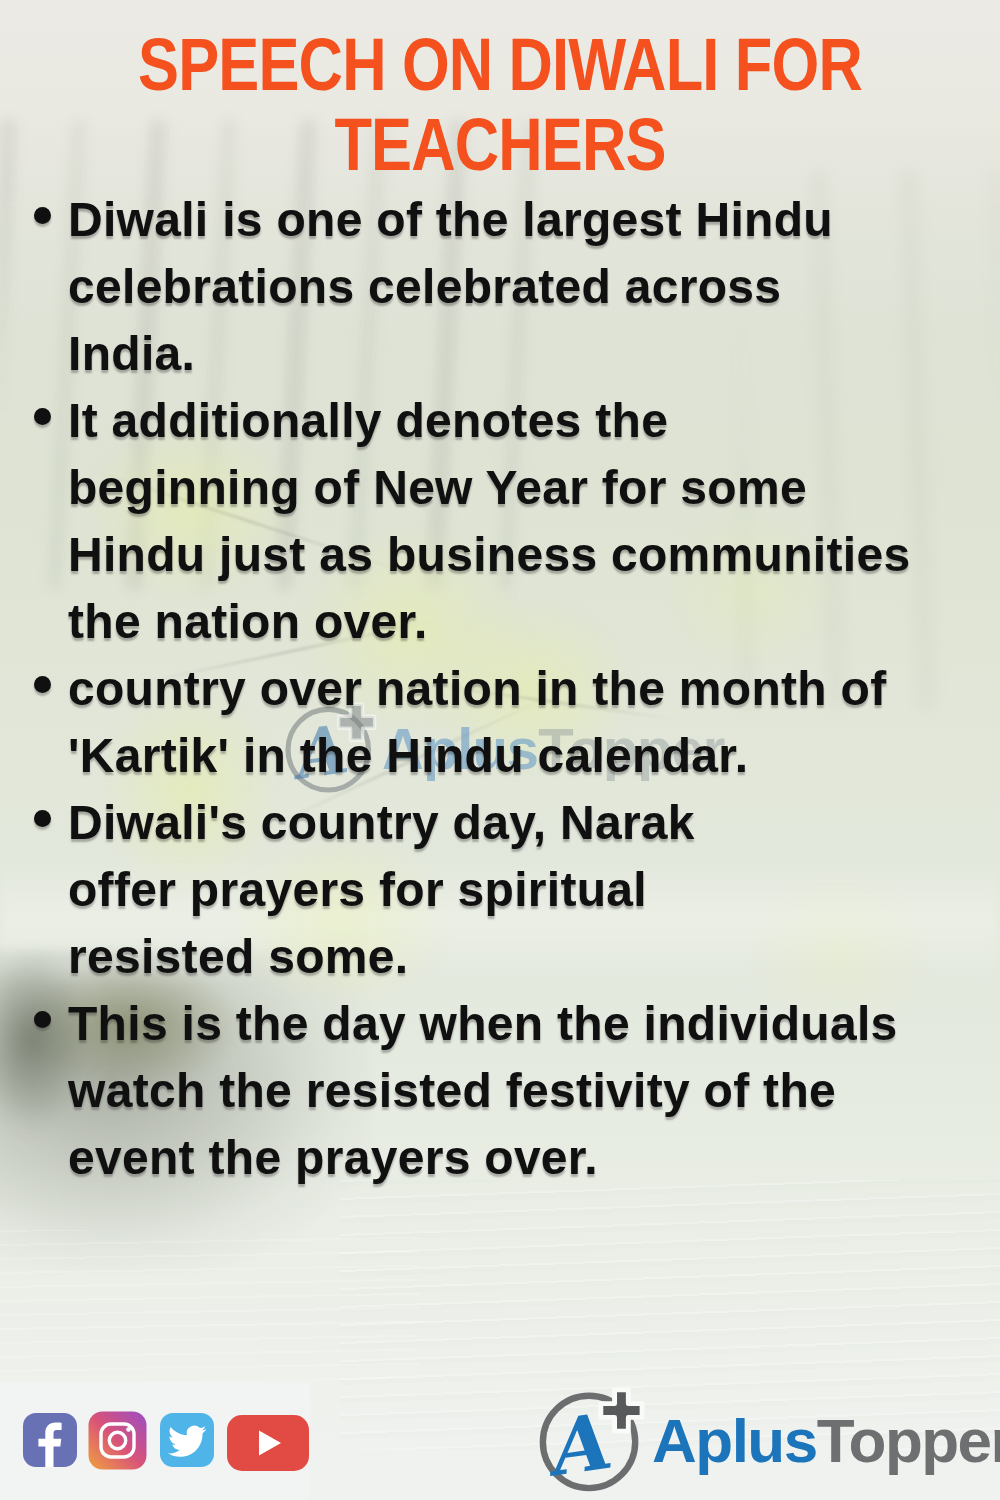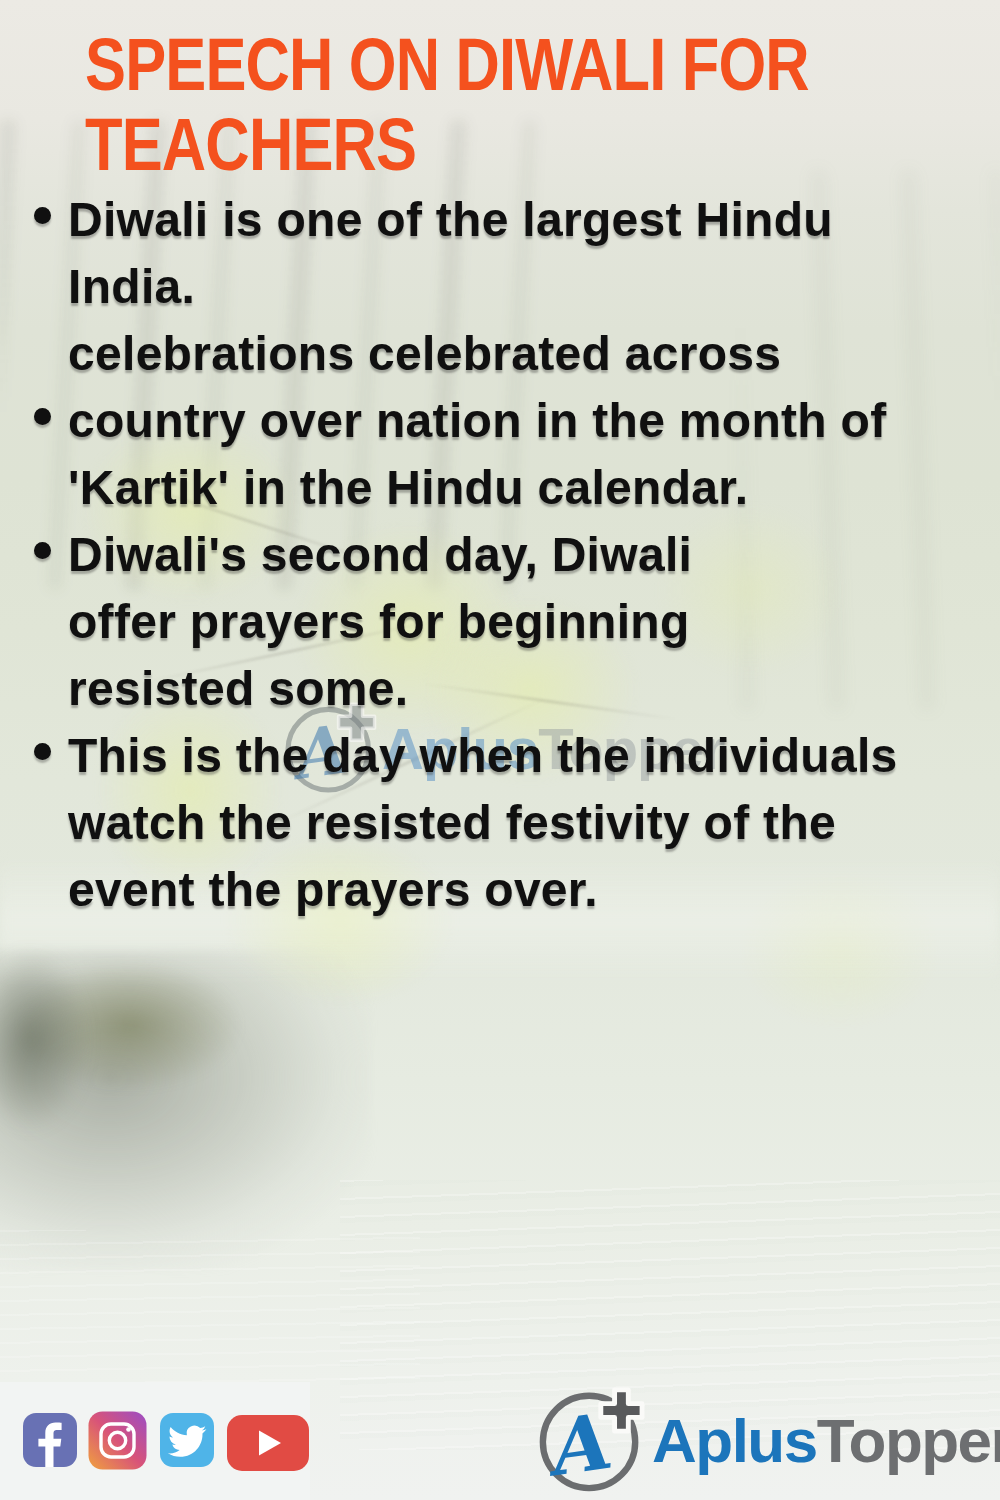--- a/index.html
+++ b/index.html
@@ -45,21 +45,21 @@
   .mist{position:absolute;left:0;top:855px;width:1000px;height:130px;filter:blur(6px);
      background:linear-gradient(180deg,rgba(255,255,255,0),rgba(250,252,248,.35),rgba(255,255,255,0));}
 
   
   .watermark{position:absolute;left:282px;top:699px;display:flex;align-items:center;z-index:2;}
   .wm-text{font-size:58px;font-weight:700;letter-spacing:-1px;margin-left:4px;}
   .wm-blue{color:rgba(80,140,195,.50);}
   .wm-gray{color:rgba(140,148,152,.42);}
 
   
-  .title{position:absolute;top:4px;left:0;right:0;z-index:3;color:#F4511E;font-weight:700;}
+  .title{position:absolute;top:4px;left:0;right:0;text-align:center;z-index:3;color:#F4511E;font-weight:700;}
   .tline{display:block;font-size:74px;line-height:80px;letter-spacing:-1px;transform:scaleX(.83);white-space:nowrap;}
 
   
   .bullets{position:absolute;top:186px;left:0;right:0;margin:0;padding:0;z-index:3;
      font-size:48px;line-height:67px;font-weight:700;color:#101010;letter-spacing:.3px;
      text-shadow:0 3px 2px rgba(40,40,40,.33);}
   .bullet{position:relative;list-style:none;margin:0;padding:0;}
   .bullet::before{content:'';position:absolute;left:34px;top:21px;width:17px;height:17px;border-radius:50%;
      background:#101010;box-shadow:0 3px 2px rgba(40,40,40,.3);}
   .bline{padding-left:68px;white-space:nowrap;}
@@ -116,30 +116,36 @@
   </div>
 
   <h1 class="title" id="title">
       <span class="tline">SPEECH ON DIWALI FOR</span>
       <span class="tline">TEACHERS</span>
     </h1>
 
   <ul class="bullets" id="bullet-list">
       <li class="bullet">
         <div class="bline">Diwali is one of the largest Hindu</div>
+        <div class="bline">celebrations celebrated across</div>
         <div class="bline">India.</div>
-        <div class="bline">celebrations celebrated across</div>
+      </li>
+      <li class="bullet">
+        <div class="bline">It additionally denotes the</div>
+        <div class="bline">beginning of New Year for some</div>
+        <div class="bline">Hindu just as business communities</div>
+        <div class="bline">the nation over.</div>
       </li>
       <li class="bullet">
         <div class="bline">country over nation in the month of</div>
         <div class="bline">'Kartik' in the Hindu calendar.</div>
       </li>
       <li class="bullet">
-        <div class="bline">Diwali's second day, Diwali</div>
-        <div class="bline">offer prayers for beginning</div>
+        <div class="bline">Diwali's country day, Narak</div>
+        <div class="bline">offer prayers for spiritual</div>
         <div class="bline">resisted some.</div>
       </li>
       <li class="bullet">
         <div class="bline">This is the day when the individuals</div>
         <div class="bline">watch the resisted festivity of the</div>
         <div class="bline">event the prayers over.</div>
       </li>
     </ul>
 
   <div class="social-strip"></div>

